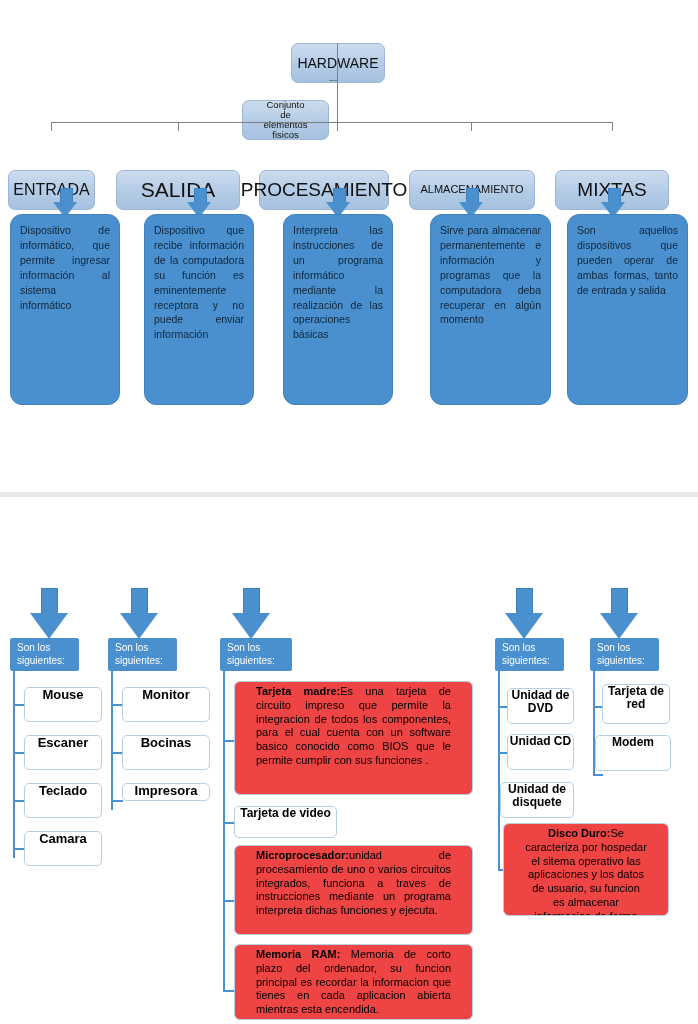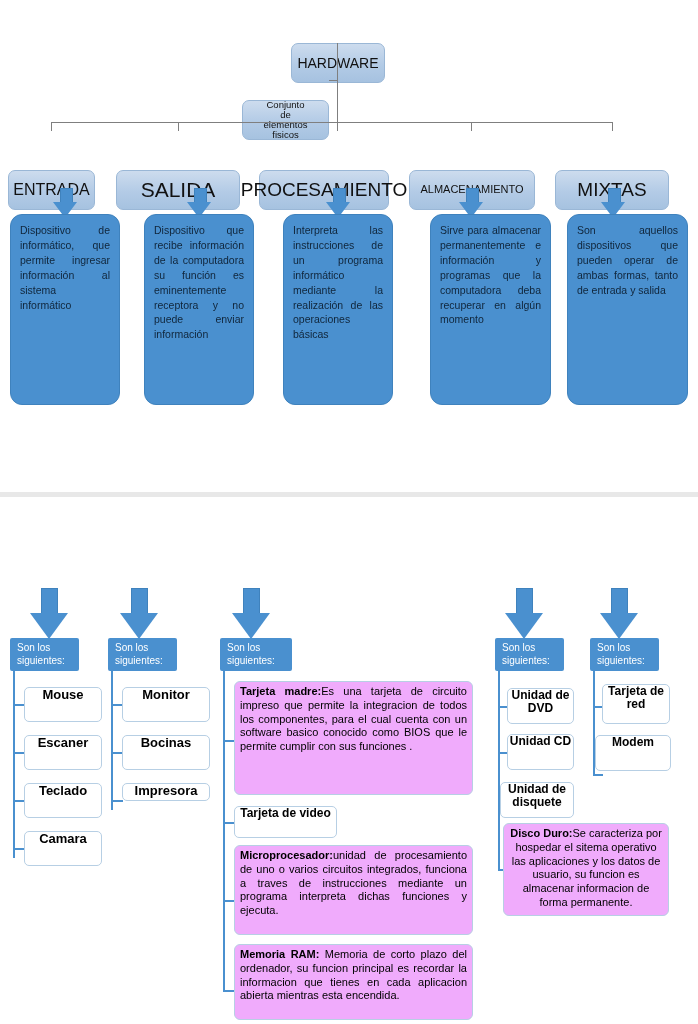--- a/index.html
+++ b/index.html
@@ -56,27 +56,27 @@
     font-weight:bold;
     font-size:13px;
     line-height:1.12;
     display:flex;justify-content:center;
     text-align:center;
   }
   .wbox.small{font-size:12px;}
 
   
   .pbox{
-    background:#f0abfc;
+    background:#ef4444;
     border:1px solid #b7cfe4;
     border-radius:6px;
     color:#000;
     font-size:11px;
     line-height:1.25;
-    padding:3px 5px;
+    padding:3px 21px;
     text-align:justify;
     text-align-last:left;
     overflow:hidden;
   }
   .pbox.center{text-align:center;text-align-last:center;}
   .pbox b{font-weight:bold;}
 
   
   .ln{background:#7f7f7f;}
   .lnv{width:1px;}

